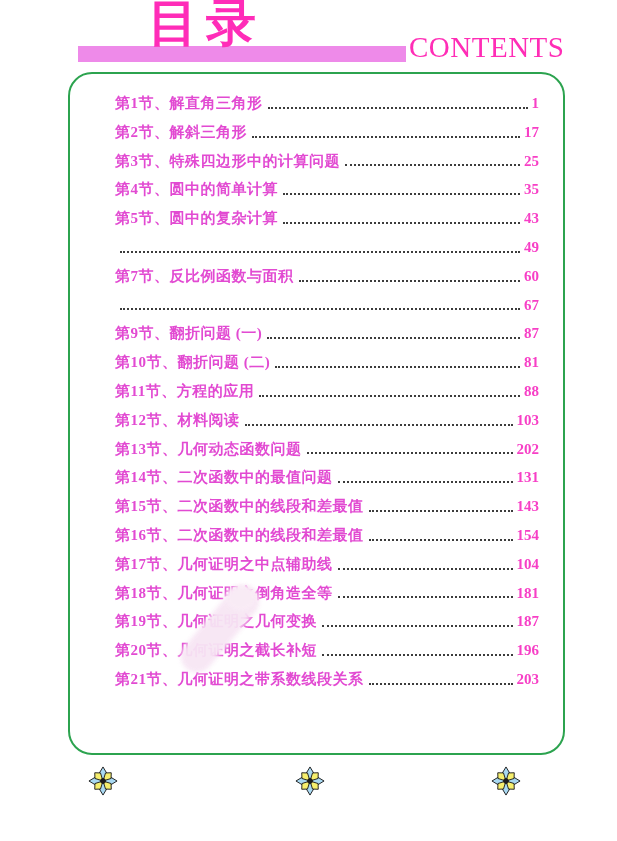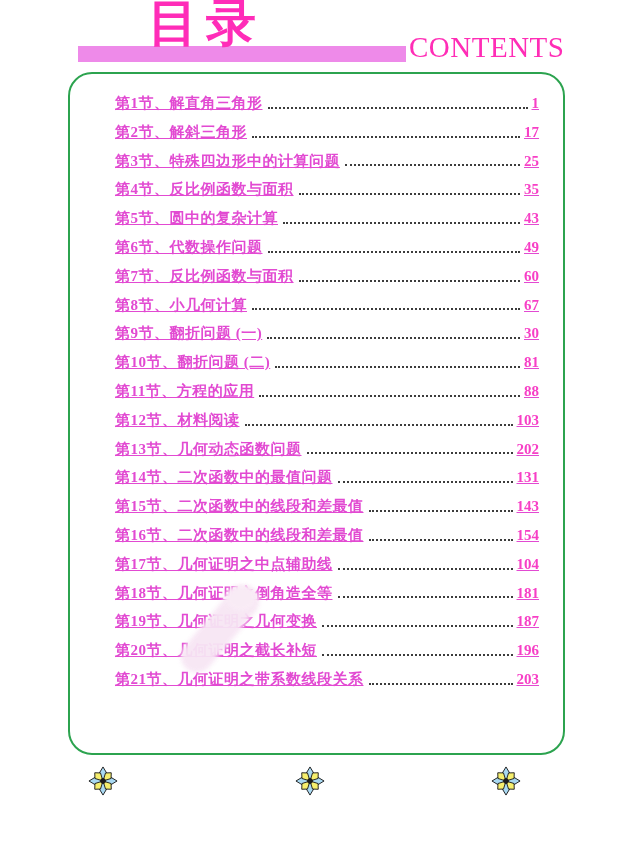--- a/index.html
+++ b/index.html
@@ -74,21 +74,20 @@
     right: 24px;
     top: 15px;
   }
 
   .toc-row {
     display: flex;
     height: 28.8px;
     font-size: 15px;
     font-weight: bold;
     color: #e24ad2;
-    text-decoration: underline;
   }
   .toc-row .label {
     white-space: nowrap;
     line-height: 28.8px;
     letter-spacing: 0.5px;
   }
   .toc-row .leader {
     flex: 1;
     align-self: flex-end;
     margin: 0 4px 9px 5px;
@@ -158,53 +157,51 @@
     <span class="pagenum">17</span>
   </div>
 
   <div class="toc-row">
     <span class="label">第3节、特殊四边形中的计算问题</span>
     <span class="leader"></span>
     <span class="pagenum">25</span>
   </div>
 
   <div class="toc-row">
-    <span class="label">第4节、反比例函数与面积</span>
+    <span class="label">第4节、圆中的简单计算</span>
     <span class="leader"></span>
     <span class="pagenum">35</span>
   </div>
 
   <div class="toc-row">
     <span class="label">第5节、圆中的复杂计算</span>
     <span class="leader"></span>
     <span class="pagenum">43</span>
   </div>
 
   <div class="toc-row">
-    <span class="label">第6节、代数操作问题</span>
     <span class="leader"></span>
     <span class="pagenum">49</span>
   </div>
 
   <div class="toc-row">
     <span class="label">第7节、反比例函数与面积</span>
     <span class="leader"></span>
     <span class="pagenum">60</span>
   </div>
 
   <div class="toc-row">
-    <span class="label">第8节、小几何计算</span>
     <span class="leader"></span>
     <span class="pagenum">67</span>
   </div>
 
   <div class="toc-row">
     <span class="label">第9节、翻折问题 (一)</span>
     <span class="leader"></span>
-    <span class="pagenum">30</span>
+    <span class="pagenum">87</span>
   </div>
 
   <div class="toc-row">
     <span class="label">第10节、翻折问题 (二)</span>
     <span class="leader"></span>
     <span class="pagenum">81</span>
   </div>
 
   <div class="toc-row">
     <span class="label">第11节、方程的应用</span>

